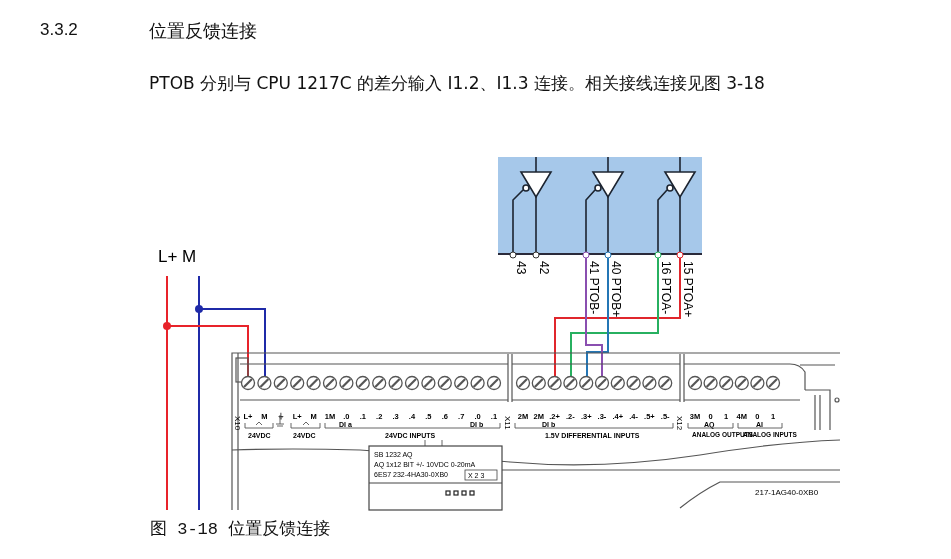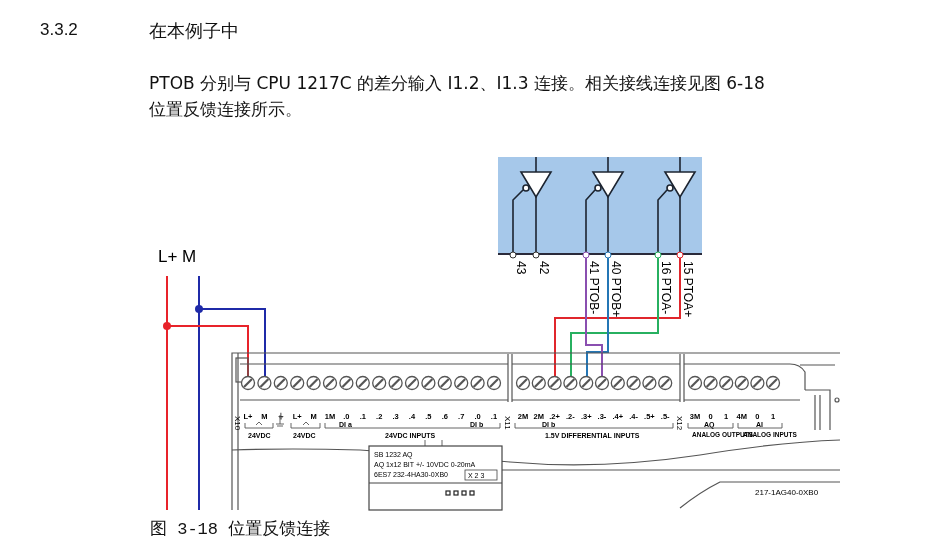--- a/index.html
+++ b/index.html
@@ -11,25 +11,24 @@
   .para { position: absolute; left: 149px; top: 70px; width: 720px; font-size: 17px; line-height: 26px; }
   .para div { white-space: nowrap; }
   .caption { position: absolute; left: 150px; top: 517px; font-size: 17px; font-family: Liberation Mono, monospace; }
   svg.diagram { position: absolute; left: 0; top: 0; }
   svg text { font-family: "Liberation Sans", sans-serif; }
 </style>
 </head>
 <body>
 
 <div class="sec-num">3.3.2</div>
-<div class="sec-title">在本例子中</div>
+<div class="sec-title">位置反馈连接</div>
 
 <div class="para">
-  <div>PTOB 分别与 CPU 1217C 的差分输入 I1.2、I1.3 连接。相关接线连接见图 6-18</div>
-  <div>位置反馈连接所示。</div>
+  <div>PTOB 分别与 CPU 1217C 的差分输入 I1.2、I1.3 连接。相关接线连接见图 3-18</div>
 </div>
 
 <svg class="diagram" width="951" height="559" viewBox="0 0 951 559">
 
   <rect x="498" y="157" width="204" height="97" fill="#a6c8ea"></rect>
   <line x1="498" y1="254" x2="702" y2="254" stroke="#2a2a3a" stroke-width="2"></line>
 
   <g stroke="#1c2430" stroke-width="1.6" fill="#fff">
     <line x1="536" y1="157" x2="536" y2="172"></line>
     <polygon points="521,172 551,172 536,197"></polygon>

